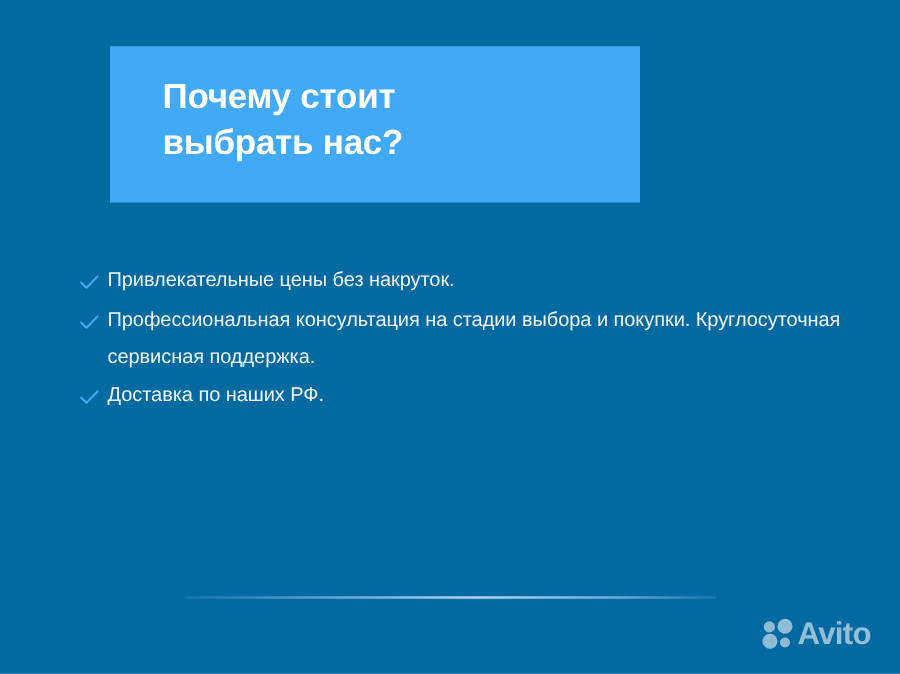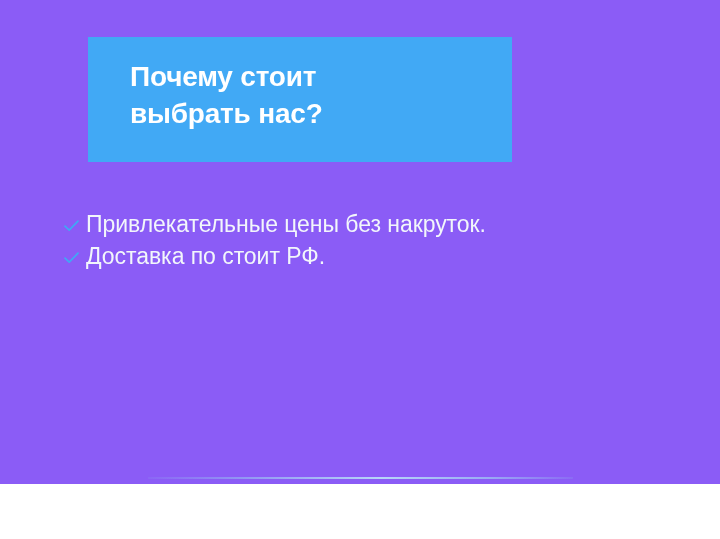--- a/index.html
+++ b/index.html
@@ -9,22 +9,22 @@
   body {
     width: 720px;
     height: 539px;
     overflow: hidden;
     font-family: "Liberation Sans", "DejaVu Sans", sans-serif;
   }
 
   #slide {
     position: relative;
     width: 720px;
-    height: 484px;
-    background: #8b5cf6;
+    height: 539px;
+    background: #0369a1;
     overflow: hidden;
   }
 
   
   #title-box {
     position: absolute;
     left: 88px;
     top: 37px;
     width: 424px;
     height: 125px;
@@ -64,21 +64,21 @@
     justify-content: flex-start;
     color: #3fa9f5;
     font-size: 15px;
     line-height: 1;
     padding-top: 1px;
   }
   .check-icon svg { display: block; }
   .bullet-text {
     flex: 1 1 auto;
     color: #f2f6fb;
-    font-size: 23px;
+    font-size: 16px;
     line-height: 29px;
     letter-spacing: -0.05px;
   }
   .bullet-text b {
     font-weight: bold;
     color: #ffffff;
   }
 
   
   #divider {
@@ -141,30 +141,38 @@
 
     <div class="bullet-row">
       <span class="check-icon">
         <svg width="15" height="12" viewBox="0 0 15 12" aria-hidden="true">
           <path d="M1 6.2 L5.2 10.2 L14 1.2" fill="none" stroke="#3fa9f5" stroke-width="1.7" stroke-linecap="round" stroke-linejoin="round"></path>
         </svg>
       </span>
       <span class="bullet-text"><span>Привлекательные цены без накруток.</span></span>
     </div>
 
+    <div class="bullet-row">
+      <span class="check-icon">
+        <svg width="15" height="12" viewBox="0 0 15 12" aria-hidden="true">
+          <path d="M1 6.2 L5.2 10.2 L14 1.2" fill="none" stroke="#3fa9f5" stroke-width="1.7" stroke-linecap="round" stroke-linejoin="round"></path>
+        </svg>
+      </span>
+      <span class="bullet-text"><span>Профессиональная консультация на стадии выбора и покупки. Круглосуточная сервисная поддержка.</span></span>
+    </div>
 
 
 
     <div class="bullet-row">
       <span class="check-icon">
         <svg width="15" height="12" viewBox="0 0 15 12" aria-hidden="true">
           <path d="M1 6.2 L5.2 10.2 L14 1.2" fill="none" stroke="#3fa9f5" stroke-width="1.7" stroke-linecap="round" stroke-linejoin="round"></path>
         </svg>
       </span>
-      <span class="bullet-text"><span>Доставка по стоит РФ.</span></span>
+      <span class="bullet-text"><span>Доставка по наших РФ.</span></span>
     </div>
 
   </div>
 
   <div id="divider"></div>
 
   <div id="avito-watermark">
     <span id="avito-logo">
       <span class="dot d-tl"></span>
       <span class="dot d-tr"></span>

